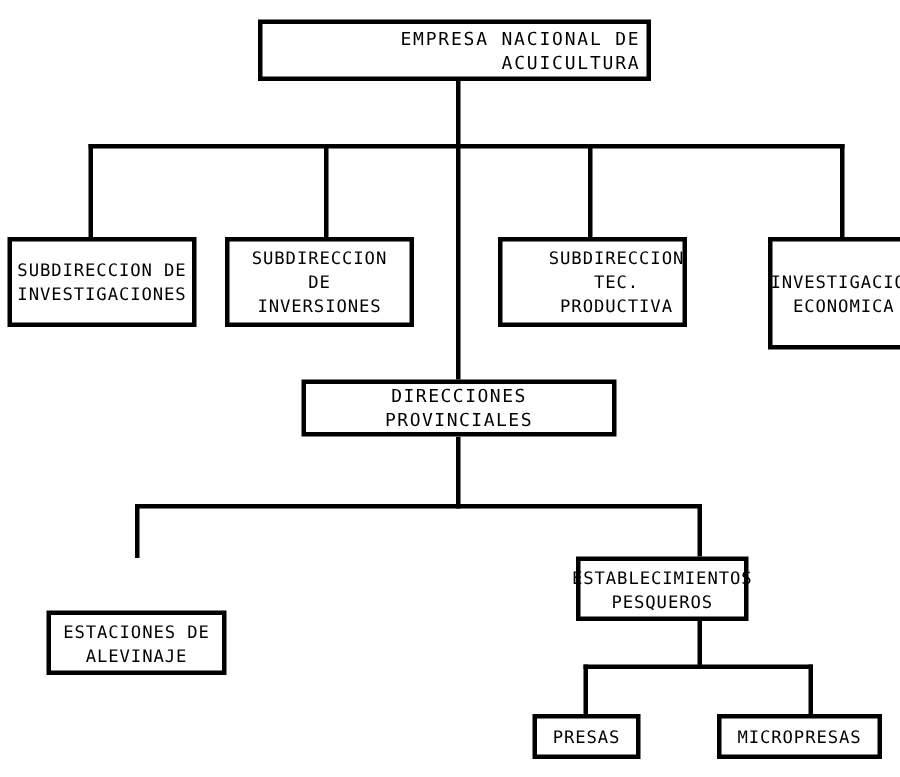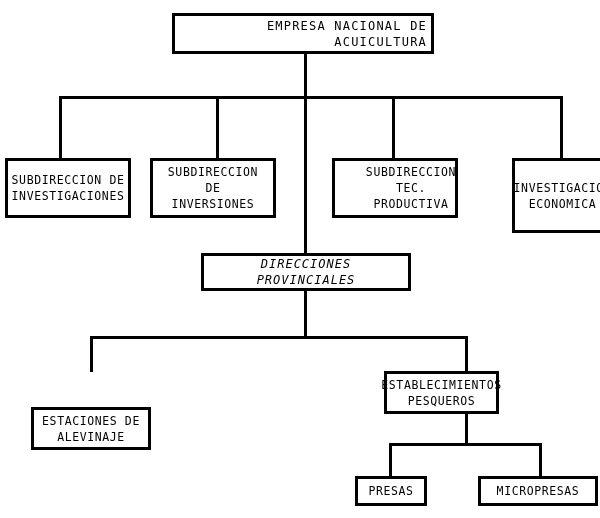--- a/index.html
+++ b/index.html
@@ -31,21 +31,21 @@
     font-family: "DejaVu Sans Mono", "Liberation Mono", monospace;
     font-size: 11.5px;
     line-height: 16px;
     letter-spacing: 0.6px;
     color: #000000;
     white-space: pre-line;
     display: block;
     padding: 0 4px;
   }
   .node-l1 .node-label { font-size: 12px; letter-spacing: 1.2px; }
-  .node-l3 .node-label { font-size: 12px; letter-spacing: 1.0px; font-style: italic; }
+  .node-l3 .node-label { font-size: 12px; letter-spacing: 1.0px; }
   .connector {
     position: absolute;
     background: #000000;
     z-index: 1;
   }
   .v-line { width: 3px; }
   .h-line { height: 3px; }
 </style>
 </head>
 <body>
@@ -110,17 +110,17 @@
 
   <div class="connector h-line" style="left:389px; top:443px; width:153px;"></div>
 
   <div class="connector v-line" style="left:389px; top:443px; height:33px;"></div>
   <div class="connector v-line" style="left:539px; top:443px; height:33px;"></div>
 
   <div class="node node-l5" style="left:355px; top:476px; width:72px; height:30px;">
     <span class="node-label">PRESAS</span>
   </div>
 
-  <div class="node node-l5" style="left:478px; top:476px; width:120px; height:30px;">
+  <div class="node node-l5" style="left:478px; top:476px; width:110px; height:30px;">
     <span class="node-label">MICROPRESAS</span>
   </div>
 
 </div>
 
 </body></html>

